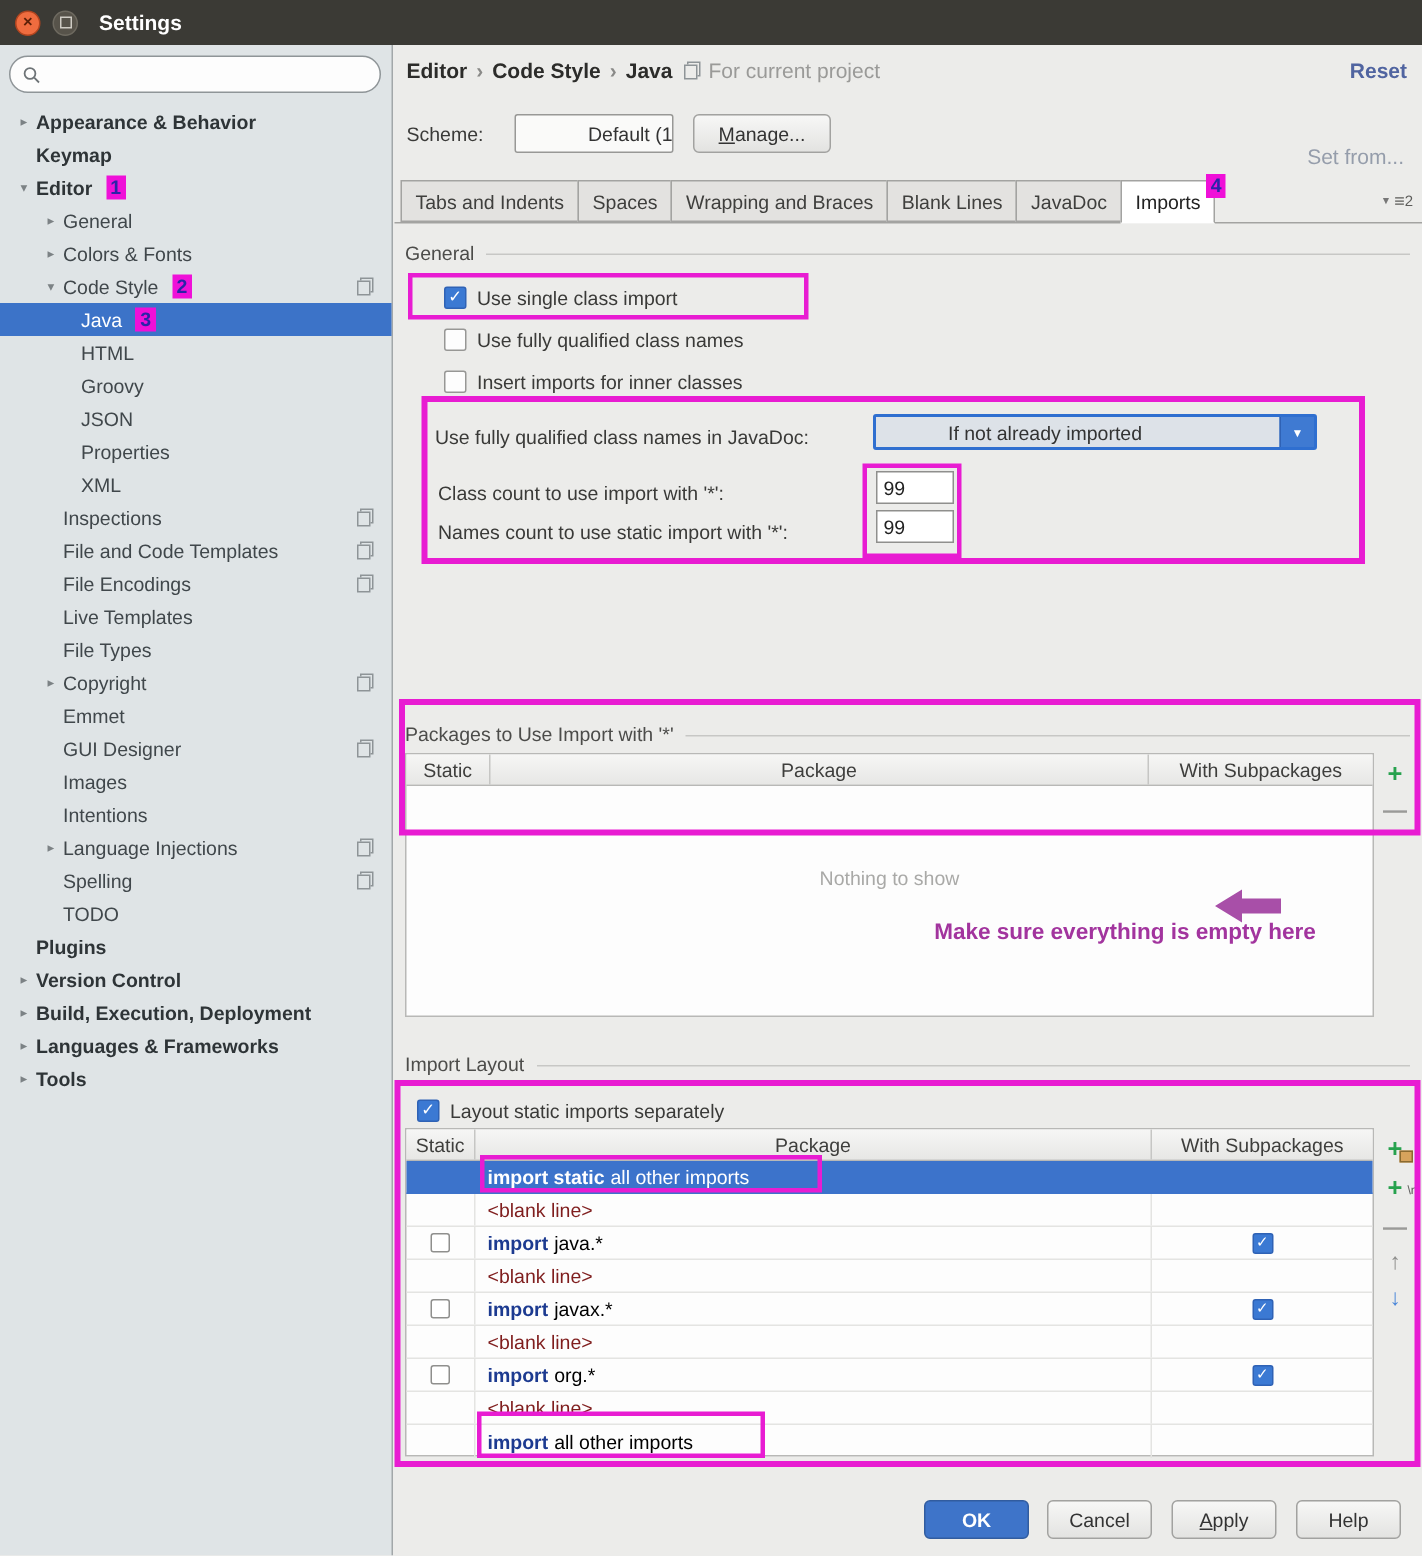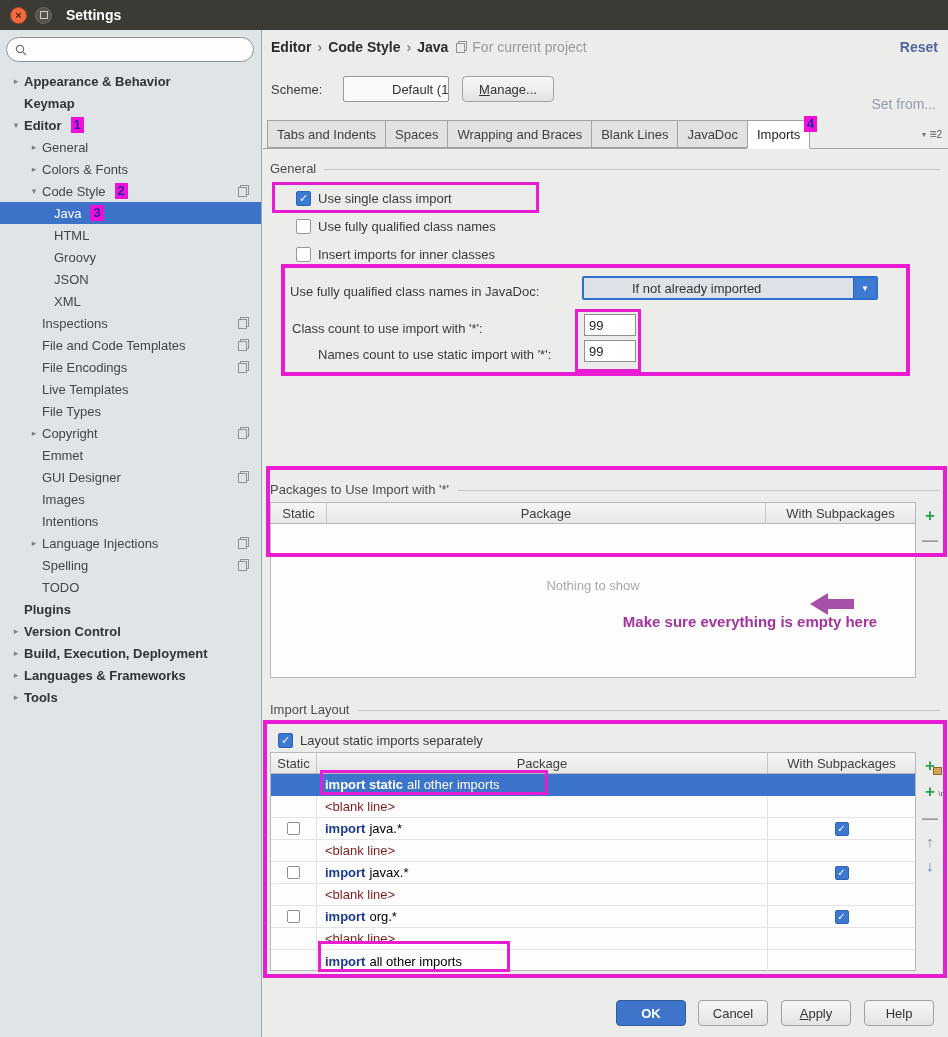--- a/index.html
+++ b/index.html
@@ -191,20 +191,24 @@
       <div class="trow lvl2">
         <span class="arrow"></span>
         <span class="tlabel">Groovy</span>
       </div>
       <div class="trow lvl2">
         <span class="arrow"></span>
         <span class="tlabel">JSON</span>
       </div>
       <div class="trow lvl2">
         <span class="arrow"></span>
+        <span class="tlabel">Properties</span>
+      </div>
+      <div class="trow lvl2">
+        <span class="arrow"></span>
         <span class="tlabel">XML</span>
       </div>
       <div class="trow lvl1">
         <span class="arrow"></span>
         <span class="tlabel">Inspections</span>
         <span class="copy-ico"></span>
       </div>
       <div class="trow lvl1">
         <span class="arrow"></span>
         <span class="tlabel">File and Code Templates</span>
@@ -351,21 +355,21 @@
       </div>
     </div>
 
   <span class="flabel" style="left:27px;top:254px;">Use fully qualified class names in JavaDoc:</span>
   <div class="combo blue" style="position:absolute;left:319px;top:246px;width:296px;height:24px;">
     <span class="combo-text">If not already imported</span>
     <span class="combo-arrow">▼</span>
   </div>
   <span class="flabel" style="left:29px;top:291px;">Class count to use import with '*':</span>
   <input class="numin" style="left: 321px; top: 284px;" value="99">
-  <span class="flabel" style="left:29px;top:317px;margin-left:26px;">Names count to use static import with '*':</span>
+  <span class="flabel" style="left:29px;top:317px;">Names count to use static import with '*':</span>
   <input class="numin" style="left: 321px; top: 310px;" value="99">
 
   <div class="group" style="top:452px;">
     <span>Packages to Use Import with '*'</span>
       <span class="line"></span>
   </div>
   <div class="tbl" style="left:7px;top:472px;width:646px;height:176px;">
     <div class="thead cols-pkg">
       <span>Static</span>
       <span>Package</span>

